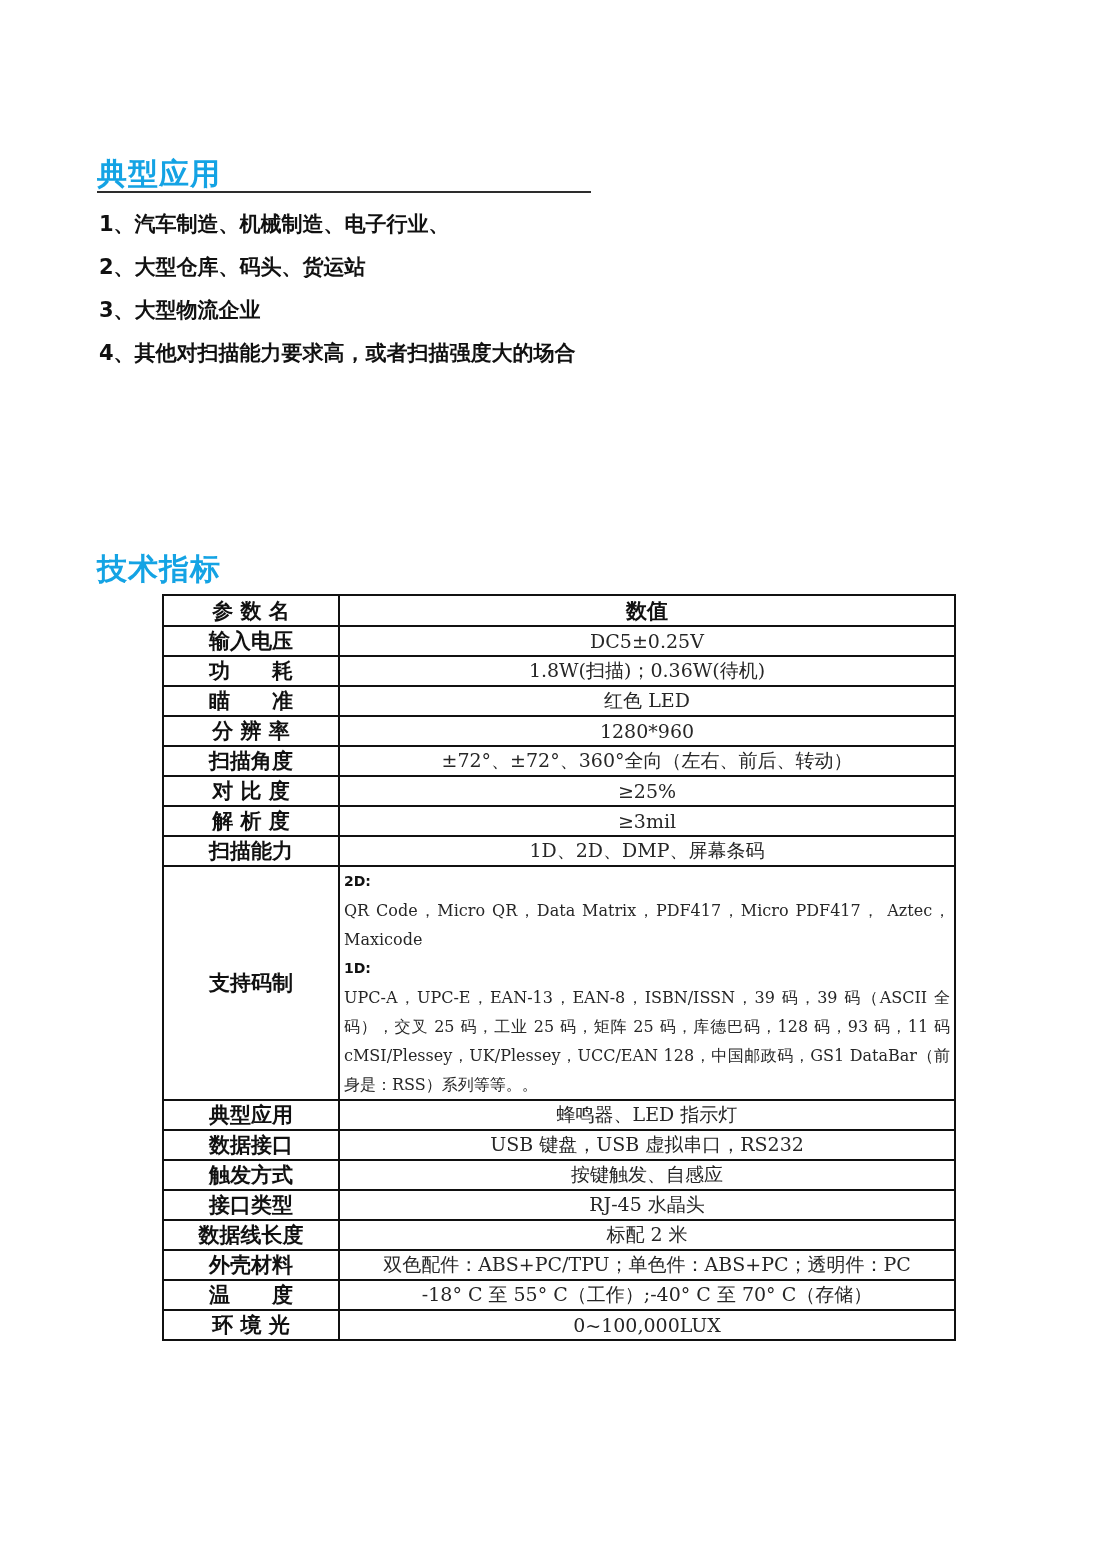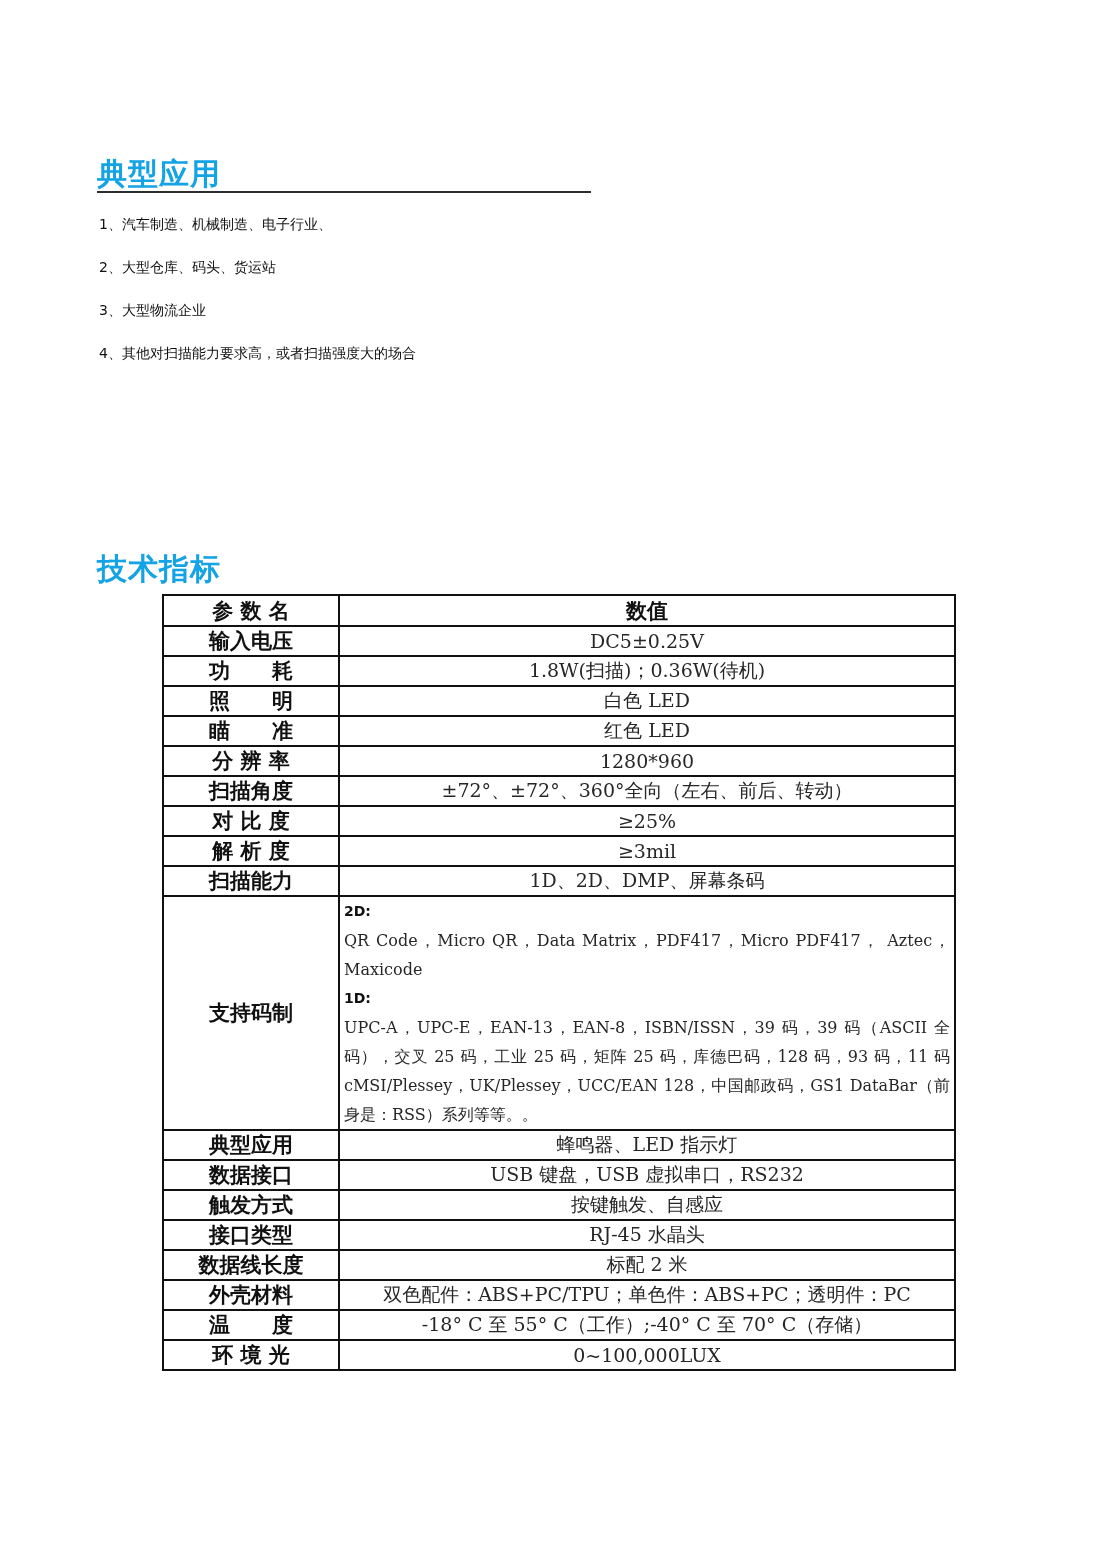--- a/index.html
+++ b/index.html
@@ -40,22 +40,22 @@
     height: 2px;
     background: var(--rule-dark);
   }
   .app-list {
     position: absolute;
     left: 99px;
     top: 203px;
     width: 900px;
   }
   .app-item {
-    font-size: 14px;
-    font-weight: normal;
+    font-size: 21px;
+    font-weight: bold;
     line-height: 43px;
     color: var(--text-primary);
     white-space: nowrap;
   }
   .spec-table {
     position: absolute;
     left: 162px;
     top: 594px;
     width: 792px;
     border-collapse: collapse;
@@ -142,24 +142,20 @@
   <tbody id="spec-tbody">
       <tr>
         <td class="param-cell">输入电压</td>
         <td class="value-cell">DC5±0.25V</td>
       </tr>
       <tr>
         <td class="param-cell">功　　耗</td>
         <td class="value-cell">1.8W(扫描)；0.36W(待机)</td>
       </tr>
       <tr>
-        <td class="param-cell">照　　明</td>
-        <td class="value-cell">白色 LED</td>
-      </tr>
-      <tr>
         <td class="param-cell">瞄　　准</td>
         <td class="value-cell">红色 LED</td>
       </tr>
       <tr>
         <td class="param-cell">分 辨 率</td>
         <td class="value-cell">1280*960</td>
       </tr>
       <tr>
         <td class="param-cell">扫描角度</td>
         <td class="value-cell">±72°、±72°、360°全向（左右、前后、转动）</td>

